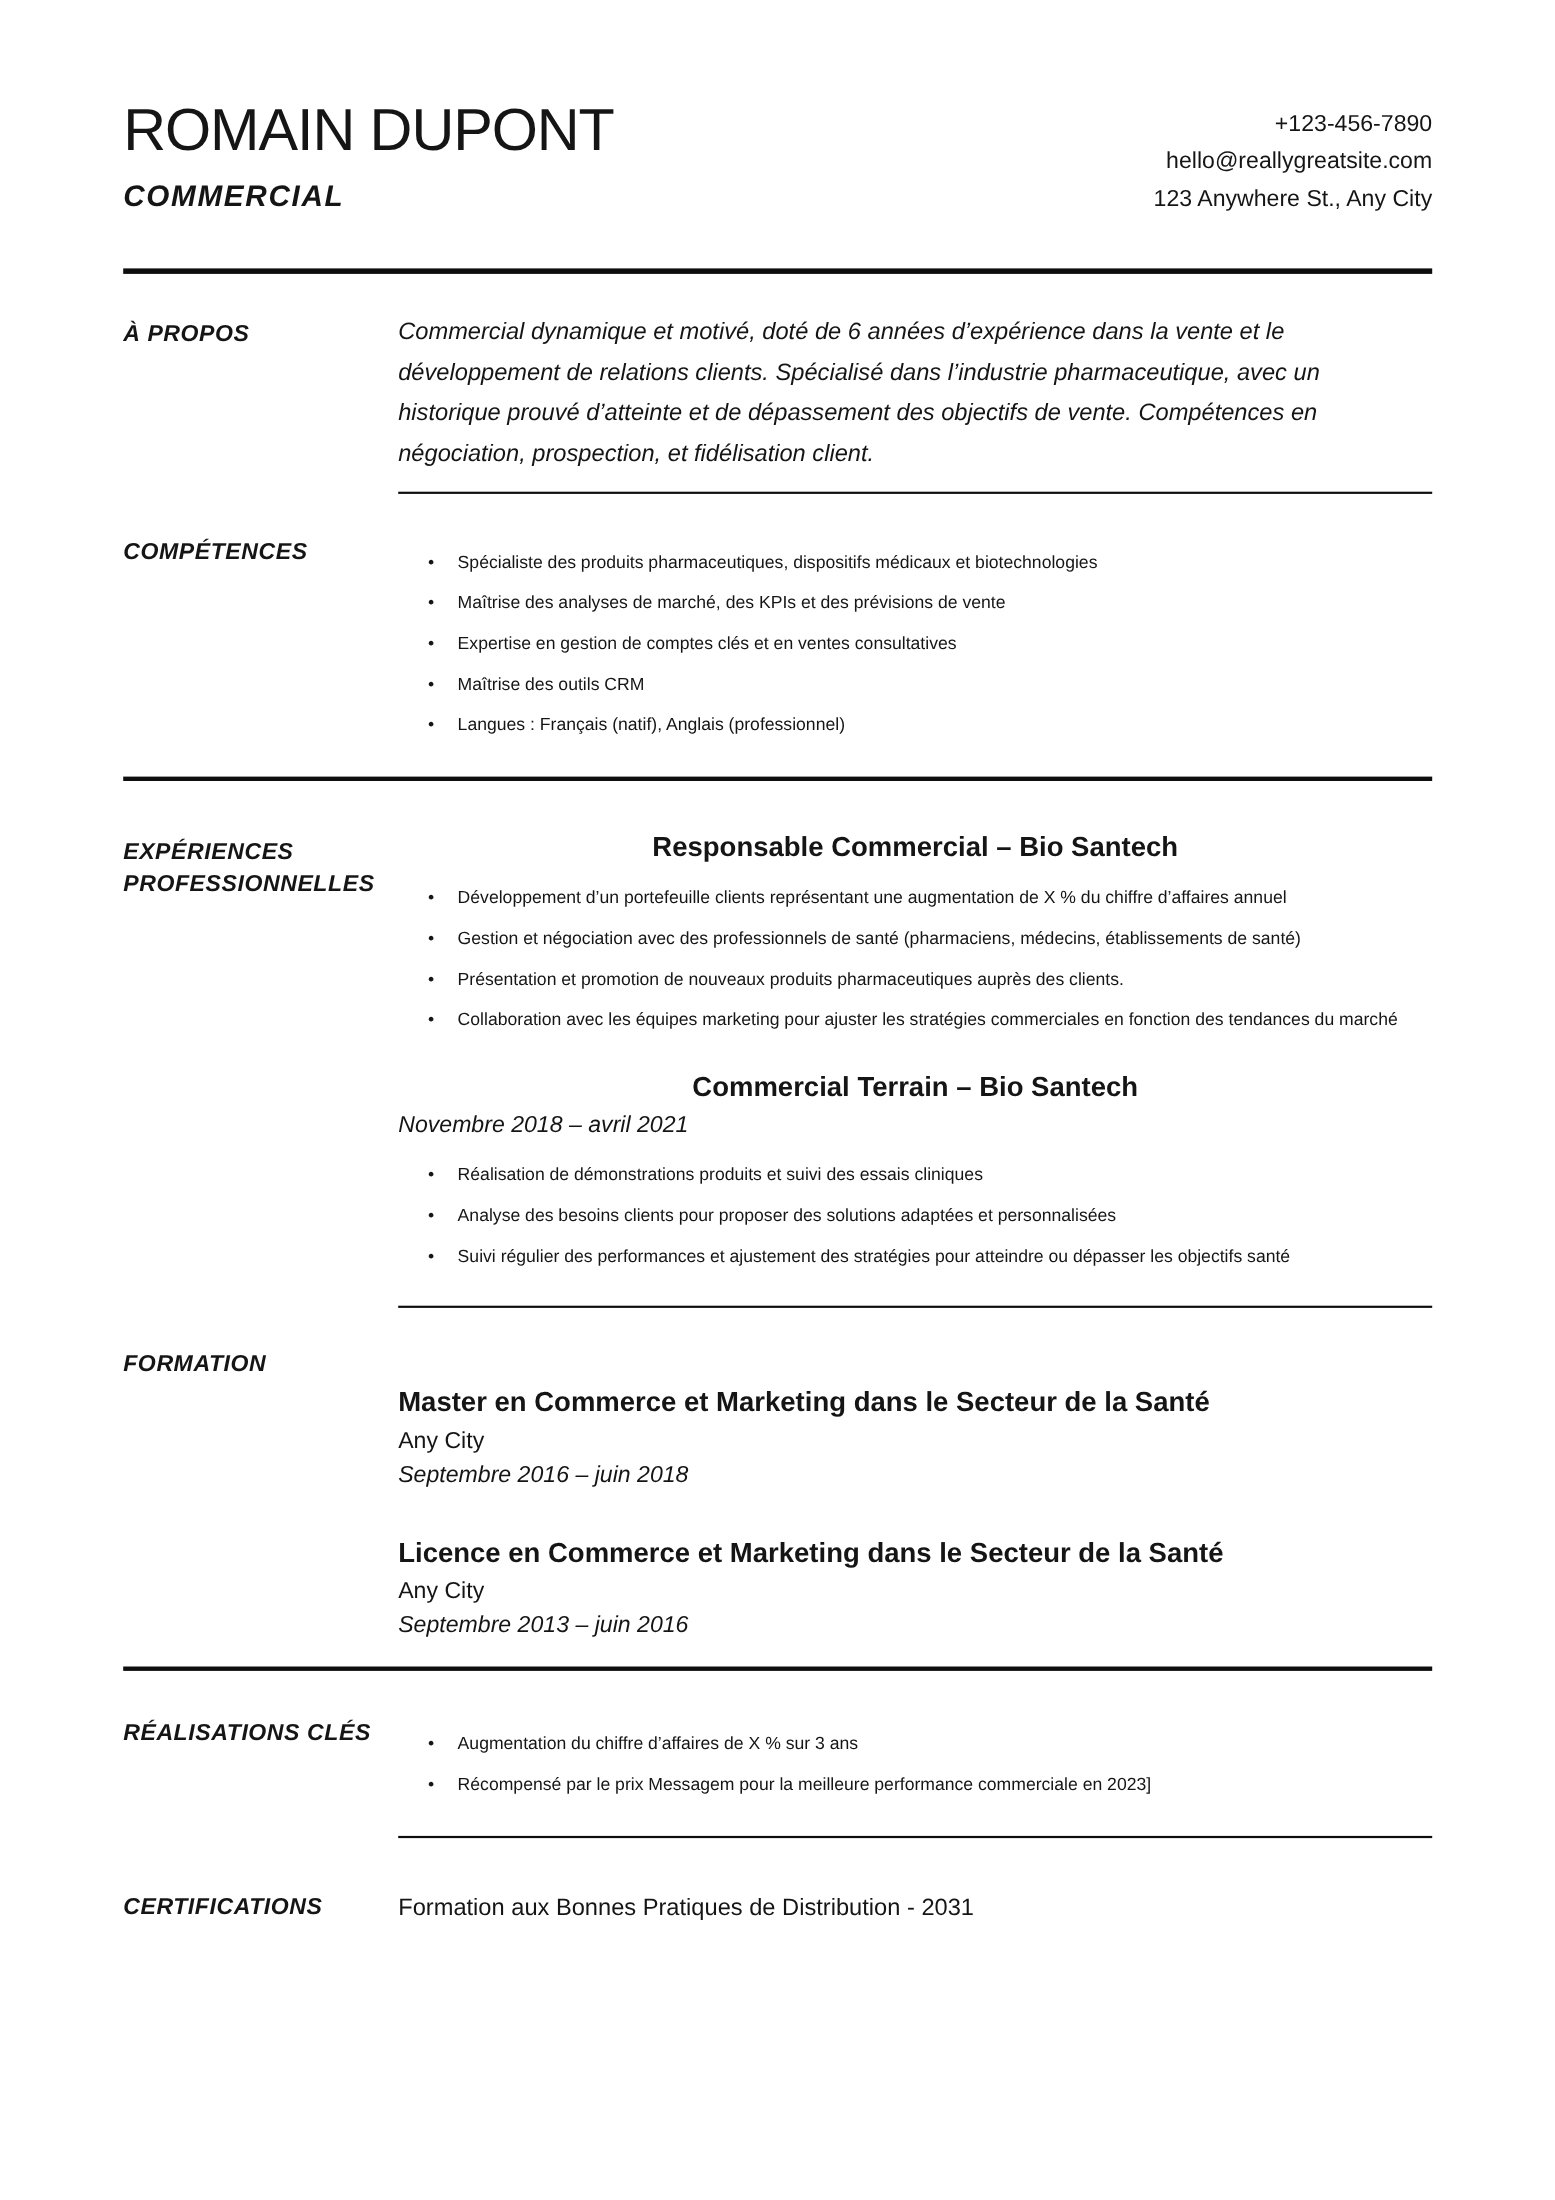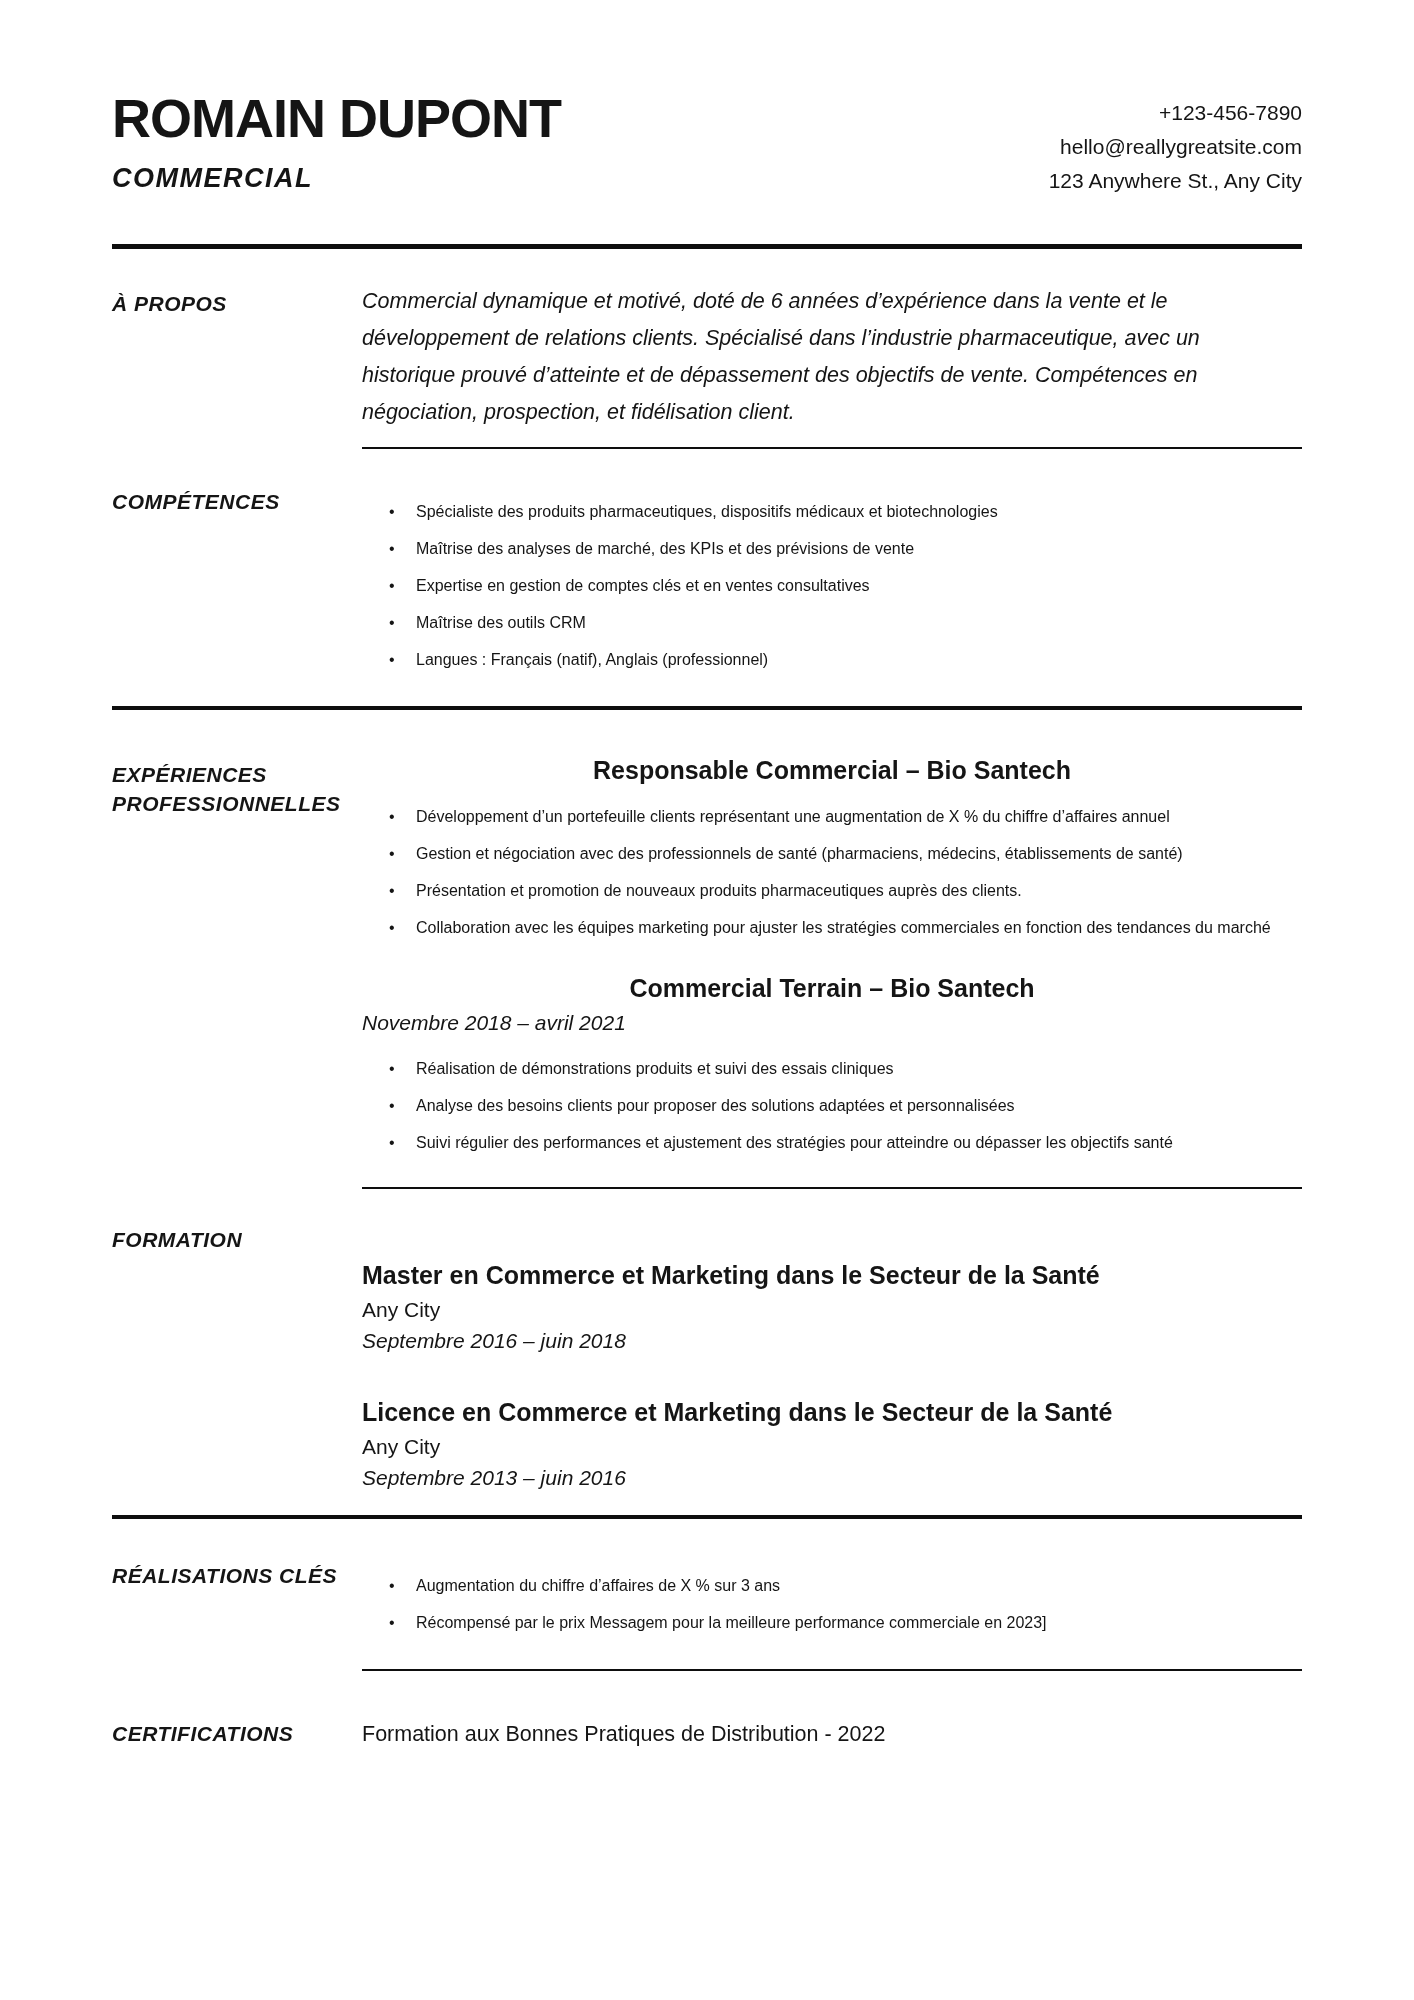--- a/index.html
+++ b/index.html
@@ -5,21 +5,21 @@
   html,body { margin:0; padding:0; background:#e9e9e9; }
   .page {
     width:1414px; height:2000px; margin:0 auto; background:#ffffff;
     box-sizing:border-box; padding:90px 112px 0 112px;
     font-family:"Liberation Sans", sans-serif; color:#151515;
     overflow:hidden;
   }
 
   
   .header { display:flex; justify-content:space-between; align-items:flex-start; }
-  .name  { font-size:54px; font-weight:bold; letter-spacing:-1px; line-height:1.05; }
+  .name  { font-size:54px; font-weight:normal; letter-spacing:-1px; line-height:1.05; }
   .role  { font-size:27px; font-weight:bold; font-style:italic; letter-spacing:1.5px; margin-top:16px; }
   .contact { text-align:right; font-size:21px; line-height:34px; padding-top:6px; }
 
   
   .rule        { border:none; border-top:3px solid #0e0e0e; margin:0; }
   .rule-thick  { border-top-width:5px; }
   .rule-mid    { border-top-width:4px; }
   .rule-indent { border-top-width:2px; margin-left:250px; }
 
   .mt-header { margin-top:46px; }
@@ -162,17 +162,17 @@
           <li>Récompensé par le prix Messagem pour la meilleure performance commerciale en 2023]</li>
         </ul>
     </div>
   </div>
 
   <hr class="rule rule-indent mt-real mb-cert">
 
   <div class="section">
     <div class="label-col">CERTIFICATIONS</div>
     <div class="content-col">
-      <div class="cert-text">Formation aux Bonnes Pratiques de Distribution - 2022</div>
+      <div class="cert-text">Formation aux Bonnes Pratiques de Distribution - 2031</div>
     </div>
   </div>
 
 </div>
 
 </body></html>

